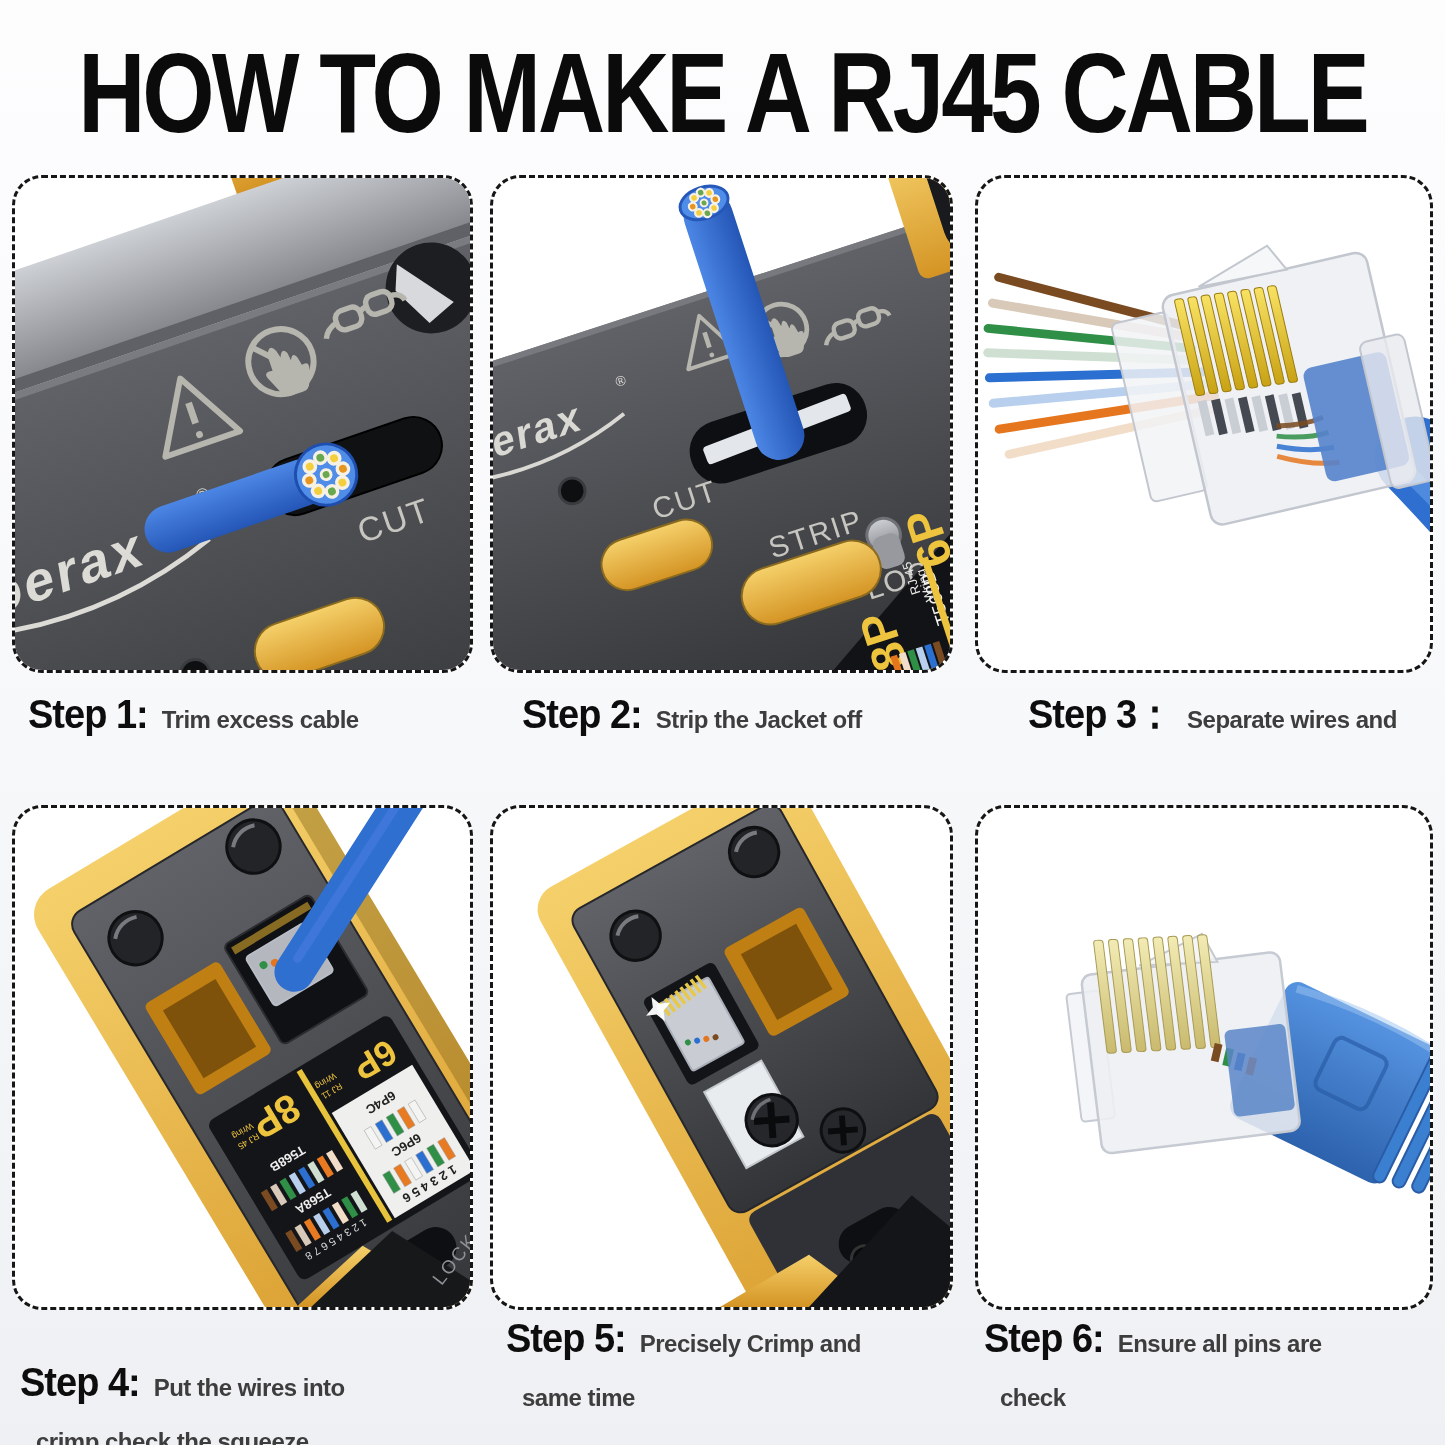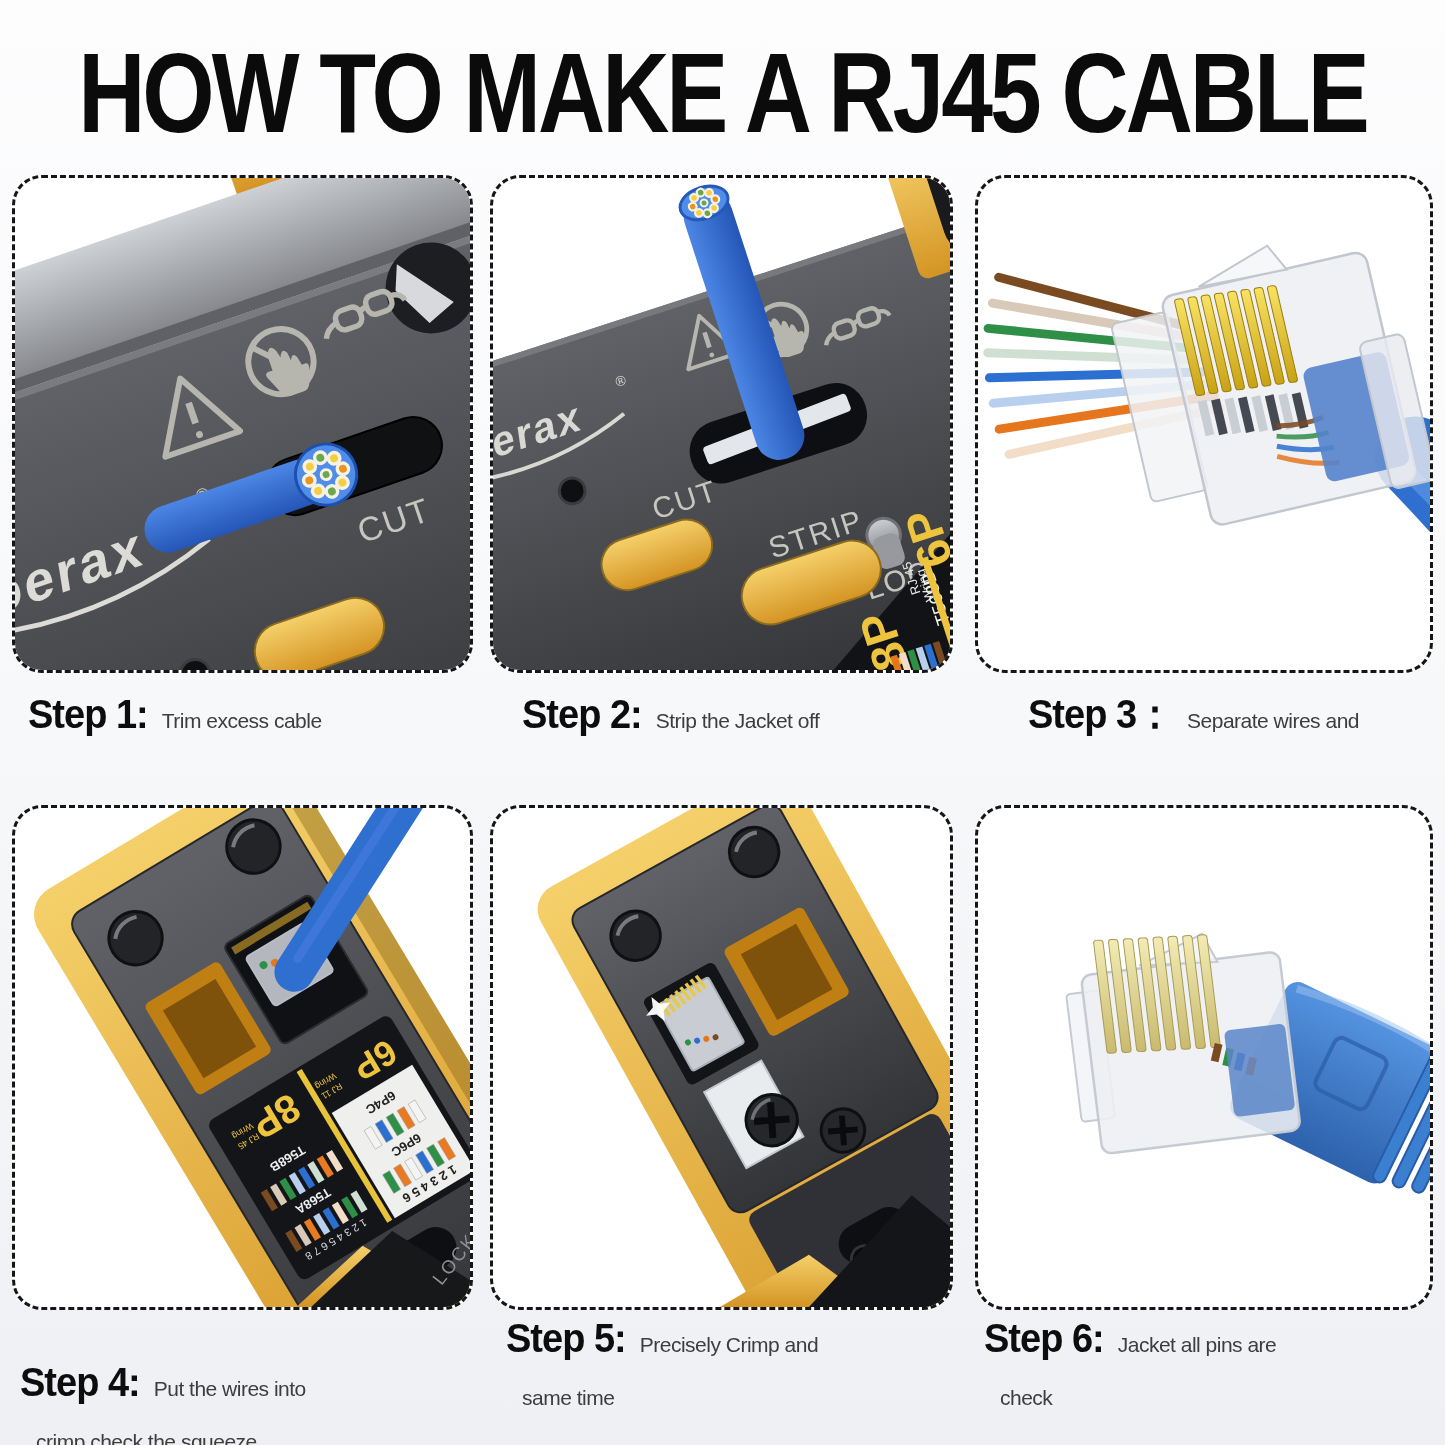--- a/index.html
+++ b/index.html
@@ -24,21 +24,21 @@
   #p4{left:12px;top:805px;width:461px;height:505px;}
   #p5{left:490px;top:805px;width:463px;height:505px;}
   #p6{left:975px;top:805px;width:458px;height:505px;}
   .caption{position:absolute;width:450px;}
   .cap-line{margin:0;line-height:51px;white-space:nowrap;}
   .cap-line.cont{padding-left:16px;}
   .step-label{
     font-size:38px;font-weight:bold;color:#0d0d0d;letter-spacing:-1px;
     margin-right:14px;transform:scaleY(1.08);display:inline-block;transform-origin:0 80%;
   }
-  .cap-text{font-size:21px;font-weight:normal;color:#3d3d3d;letter-spacing:-0.5px;}
+  .cap-text{font-size:24px;font-weight:bold;color:#3d3d3d;letter-spacing:-0.5px;}
   #c1{left:28px;top:690px;}
   #c2{left:506px;top:690px;margin-left:16px;}
   #c3{left:1028px;top:690px;}
   #c4{left:20px;top:1314px;margin-top:44px;}
   #c5{left:506px;top:1314px;}
   #c6{left:984px;top:1314px;}
   svg text{font-family:"Liberation Sans",sans-serif;}
 </style>
 </head>
 <body>
@@ -473,15 +473,15 @@
 </div>
 <div class="caption" id="c4">
   <p class="cap-line"><span class="step-label">Step 4:</span><span class="cap-text">Put the wires into</span></p>
   <p class="cap-line cont"><span class="cap-text">crimp check the squeeze</span></p>
 </div>
 <div class="caption" id="c5">
   <p class="cap-line"><span class="step-label">Step 5:</span><span class="cap-text">Precisely Crimp and</span></p>
   <p class="cap-line cont"><span class="cap-text">same time</span></p>
 </div>
 <div class="caption" id="c6">
-  <p class="cap-line"><span class="step-label">Step 6:</span><span class="cap-text">Jacket all pins are</span></p>
+  <p class="cap-line"><span class="step-label">Step 6:</span><span class="cap-text">Ensure all pins are</span></p>
   <p class="cap-line cont"><span class="cap-text">check</span></p>
 </div>
 
 </body></html>

